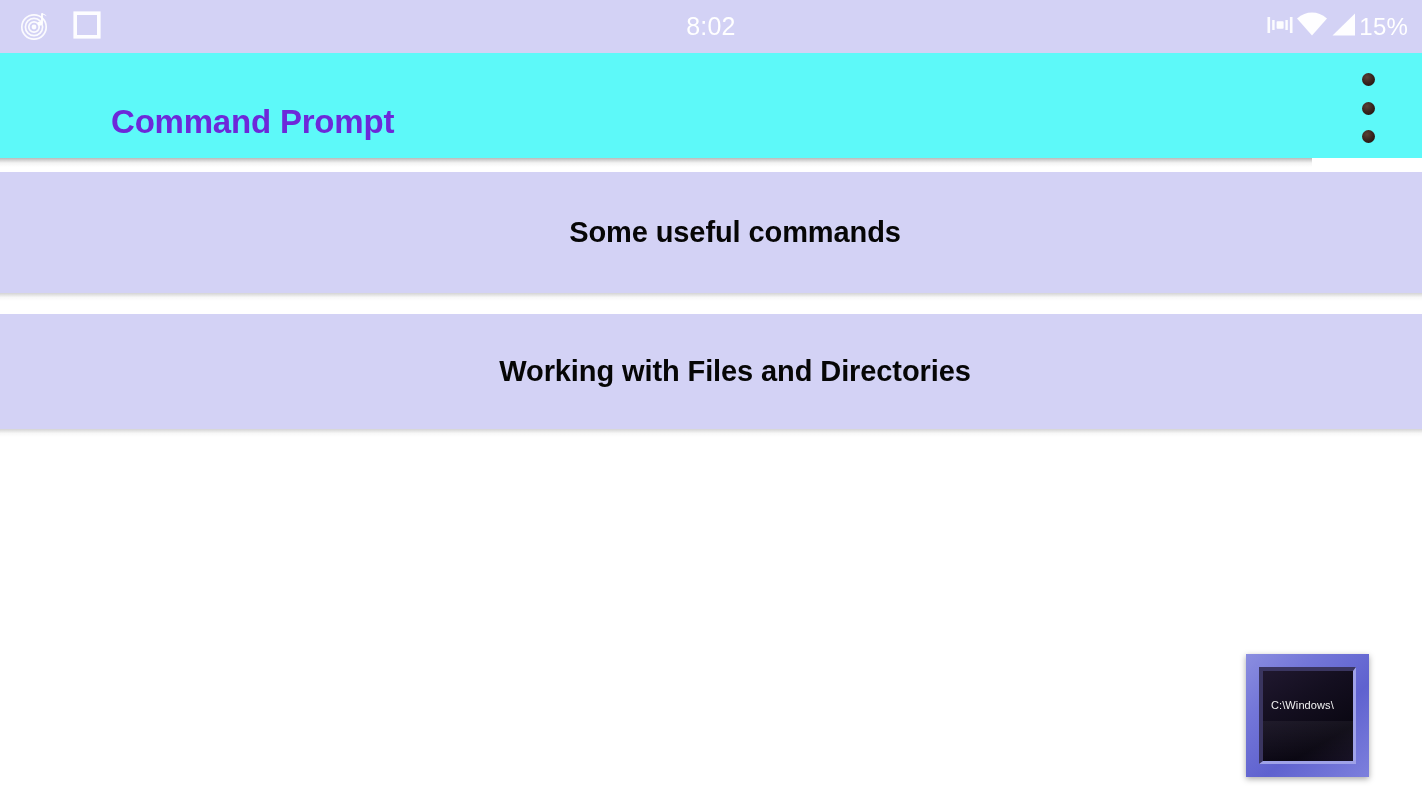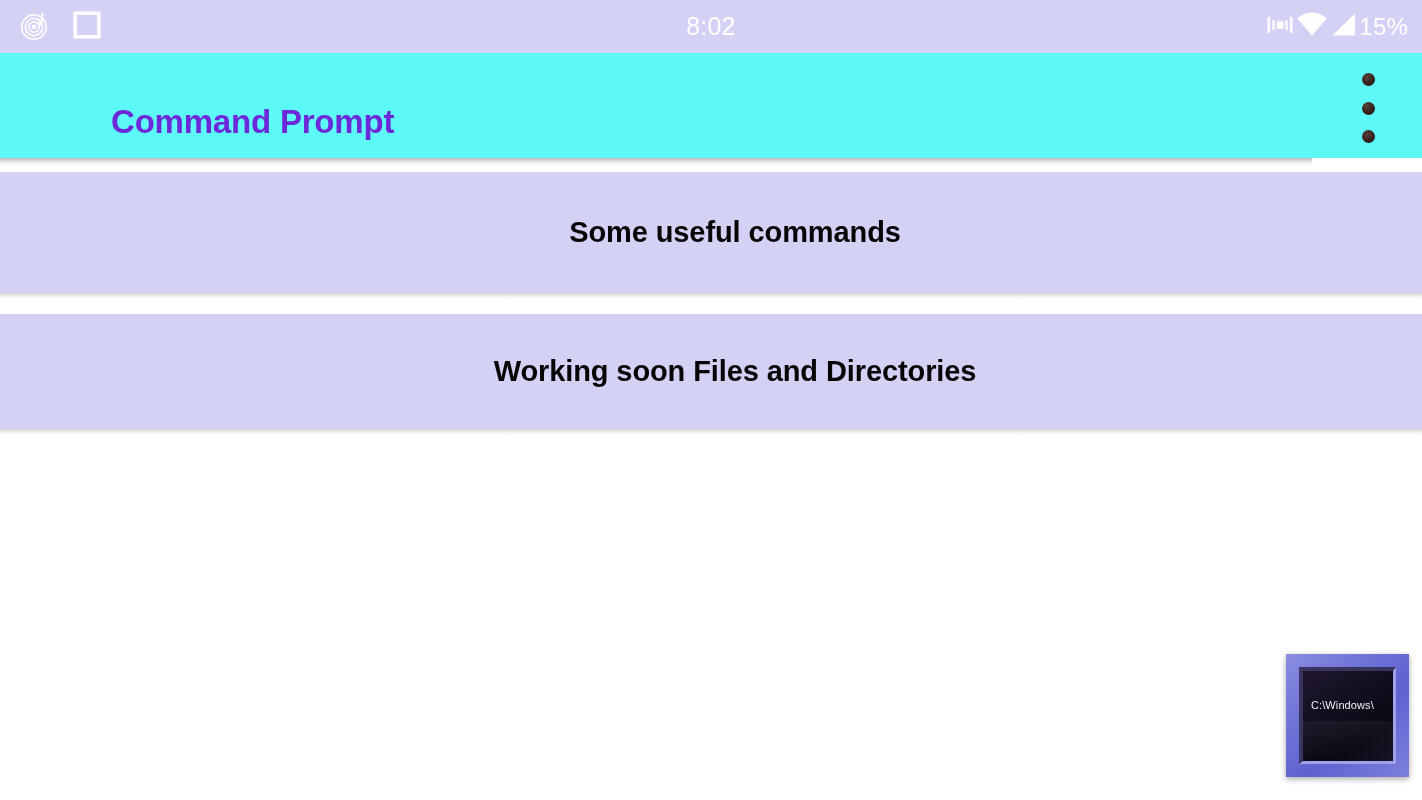--- a/index.html
+++ b/index.html
@@ -160,21 +160,20 @@
   
   #cmd-icon {
     position: absolute;
     left: 1246px;
     top: 654px;
     width: 123px;
     height: 123px;
     background: linear-gradient(138deg, #8b8ee0 0%, #7376d8 28%, #5f62cf 60%, #7d80dd 100%);
     padding: 13px;
     box-shadow: 0 2px 6px rgba(0,0,0,0.35);
-    margin-left: 40px;
   }
   #cmd-icon-inner {
     position: relative;
     width: 100%;
     height: 100%;
     background: linear-gradient(150deg, #20182f 0%, #140f20 35%, #0a0712 75%, #181226 100%);
     border-top: 4px solid #3a3560;
     border-left: 4px solid #3a3560;
     border-right: 3px solid #9fa2e8;
     border-bottom: 3px solid #9fa2e8;
@@ -263,21 +262,21 @@
     </div>
   </div>
   <div id="app-bar-shadow"></div>
 
   <div class="cmd-card" id="card-0">
     <span class="cmd-card-label">Some useful commands</span>
   </div>
   <div class="card-shadow" id="card-shadow-0"></div>
 
   <div class="cmd-card" id="card-1">
-    <span class="cmd-card-label">Working soon Files and Directories</span>
+    <span class="cmd-card-label">Working with Files and Directories</span>
   </div>
   <div class="card-shadow" id="card-shadow-1"></div>
 
 
   <div id="cmd-icon">
     <div id="cmd-icon-inner">
       <span id="cmd-icon-text">C:\Windows\</span>
       <span id="cmd-icon-sheen"></span>
     </div>
   </div>

